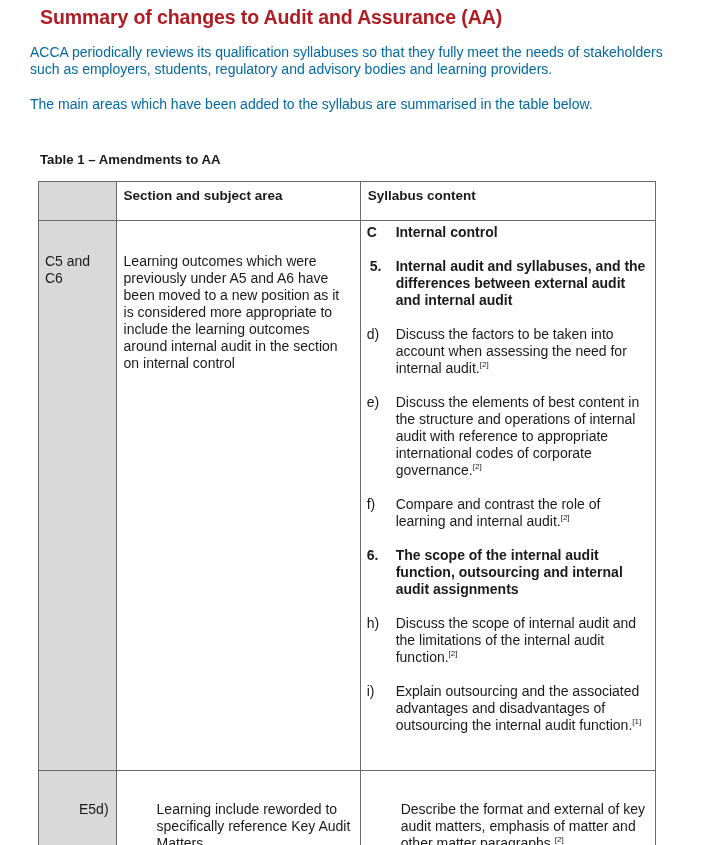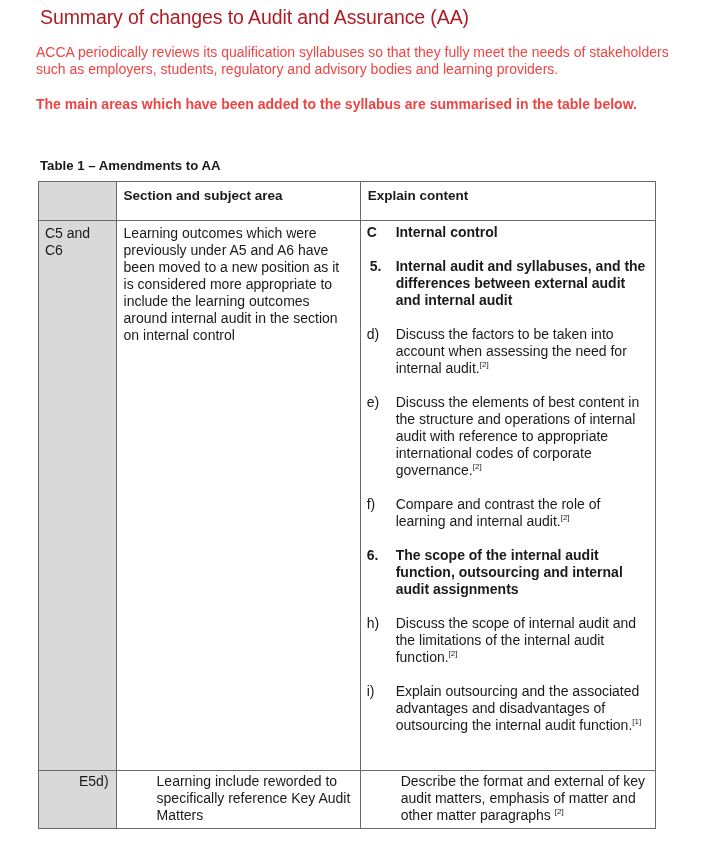--- a/index.html
+++ b/index.html
@@ -2,44 +2,44 @@
 <html><head>
 <meta charset="utf-8">
 <style>
   html, body { margin: 0; padding: 0; background: #ffffff; }
   body {
     width: 712px; height: 845px; position: relative; overflow: hidden;
     font-family: "Liberation Sans", sans-serif; color: #1a1a1a;
   }
   .title {
     position: absolute; left: 40px; top: 6px;
-    font-size: 19.5px; font-weight: normal; color: #b01c24; letter-spacing: -0.1px;
+    font-size: 19.5px; font-weight: bold; color: #b01c24; letter-spacing: -0.1px;
   }
   .para {
-    position: absolute; left: 36px; font-size: 14px; line-height: 17px; color: #ef4444;
+    position: absolute; left: 30px; font-size: 14px; line-height: 17px; color: #0369a1;
   }
   .p1 { top: 44px; width: 660px; }
-  .p2 { top: 96px; font-weight: bold; }
+  .p2 { top: 96px; }
   .table-caption {
-    position: absolute; left: 40px; top: 158px; font-size: 13.2px; font-weight: bold;
+    position: absolute; left: 40px; top: 152px; font-size: 13.2px; font-weight: bold;
   }
   table.amend {
     position: absolute; left: 38px; top: 181px;
     border-collapse: collapse; width: 618px;
     font-size: 14px; line-height: 17px;
   }
   table.amend td, table.amend th {
     border: 1.5px solid #6a6a6a; vertical-align: top; text-align: left;
     padding: 0;
   }
   .c1 { width: 71px; background: #d9d9d9; }
   .c2 { width: 246px; }
   .c3 { width: 298px; }
   th .hd { font-weight: bold; font-size: 13.5px; padding: 5px 7px 0 7px; height: 33px; }
-  .cell { padding: 4px 7px 6px 7px; }
+  .cell { padding: 4px 7px 6px 7px; margin-top: 28px; }
   .c1 .cell { padding-left: 6px; }
   .row1 { height: 550px; }
   .row2 td .cell { padding-top: 2px; padding-bottom: 4px; padding-left: 40px; }
   .sc { padding: 3px 6px 0 6px; }
   .item { display: flex; }
   .item .lbl { width: 29px; flex: none; }
   .item .txt { flex: 1; }
   .bold { font-weight: bold; }
   .gap1 { margin-top: 17px; }
   .gap2 { margin-top: 17px; }
@@ -57,21 +57,21 @@
 <table class="amend">
   <tbody>
       <tr>
     <th class="c1">
           <div class="hd"></div>
         </th>
     <th class="c2">
           <div class="hd">Section and subject area</div>
         </th>
     <th class="c3">
-          <div class="hd">Explain content</div>
+          <div class="hd">Syllabus content</div>
         </th>
   </tr>
   <tr class="row1">
     <td class="c1">
       <div class="cell">C5 and C6</div>
     </td>
     <td class="c2">
       <div class="cell">Learning outcomes which were previously under A5 and A6 have been moved to a new position as it is considered more appropriate to include the learning outcomes around internal audit in the section on internal control</div>
     </td>
     <td class="c3">

